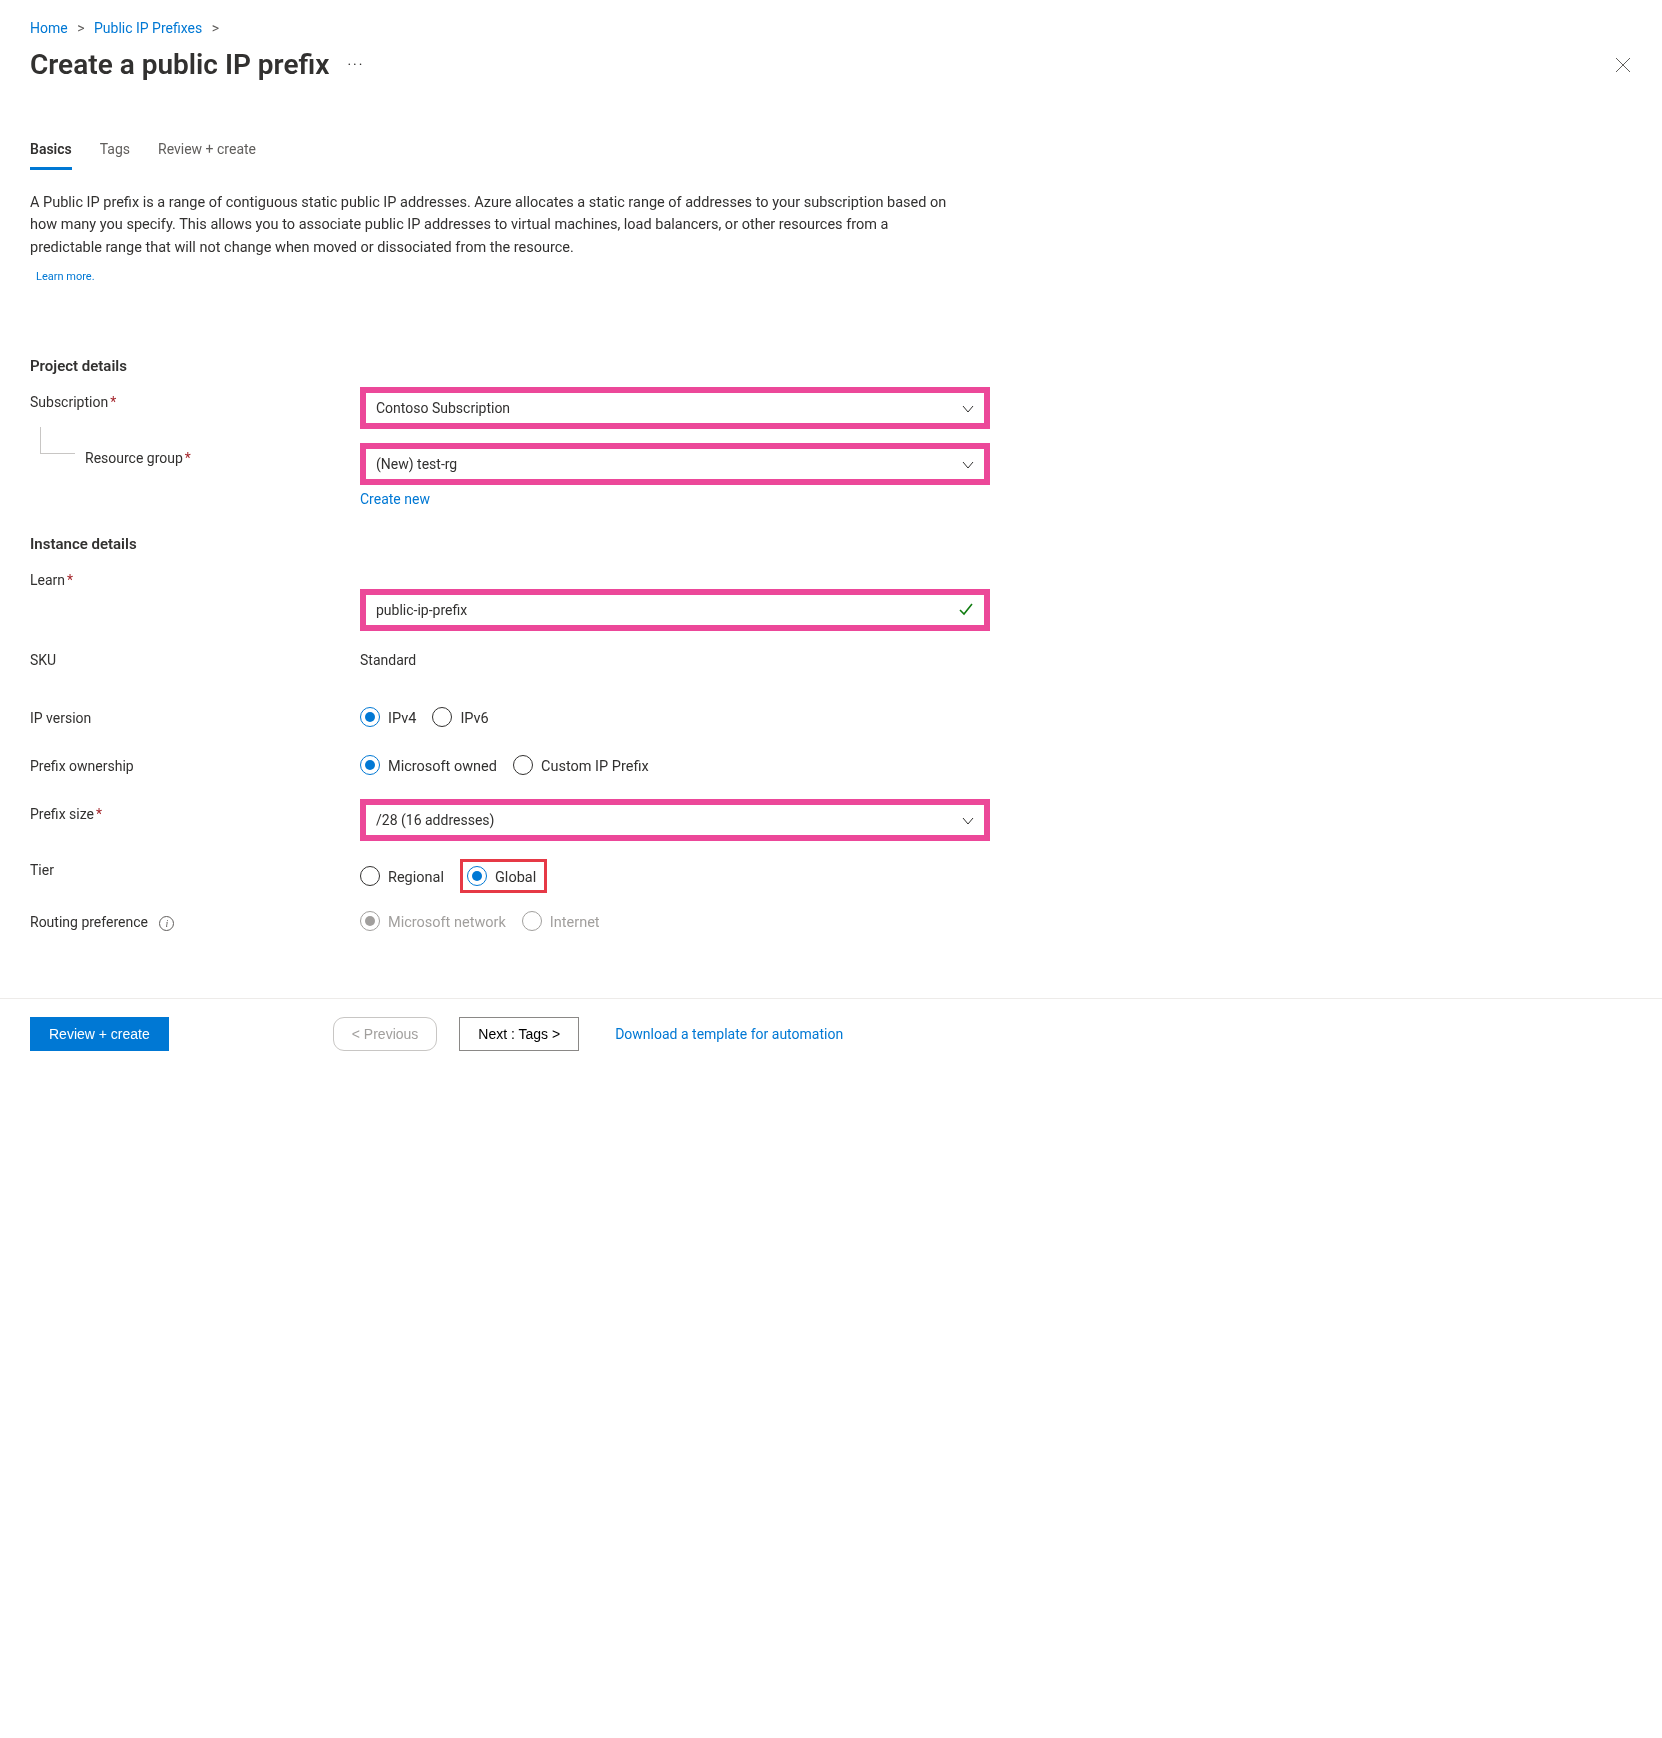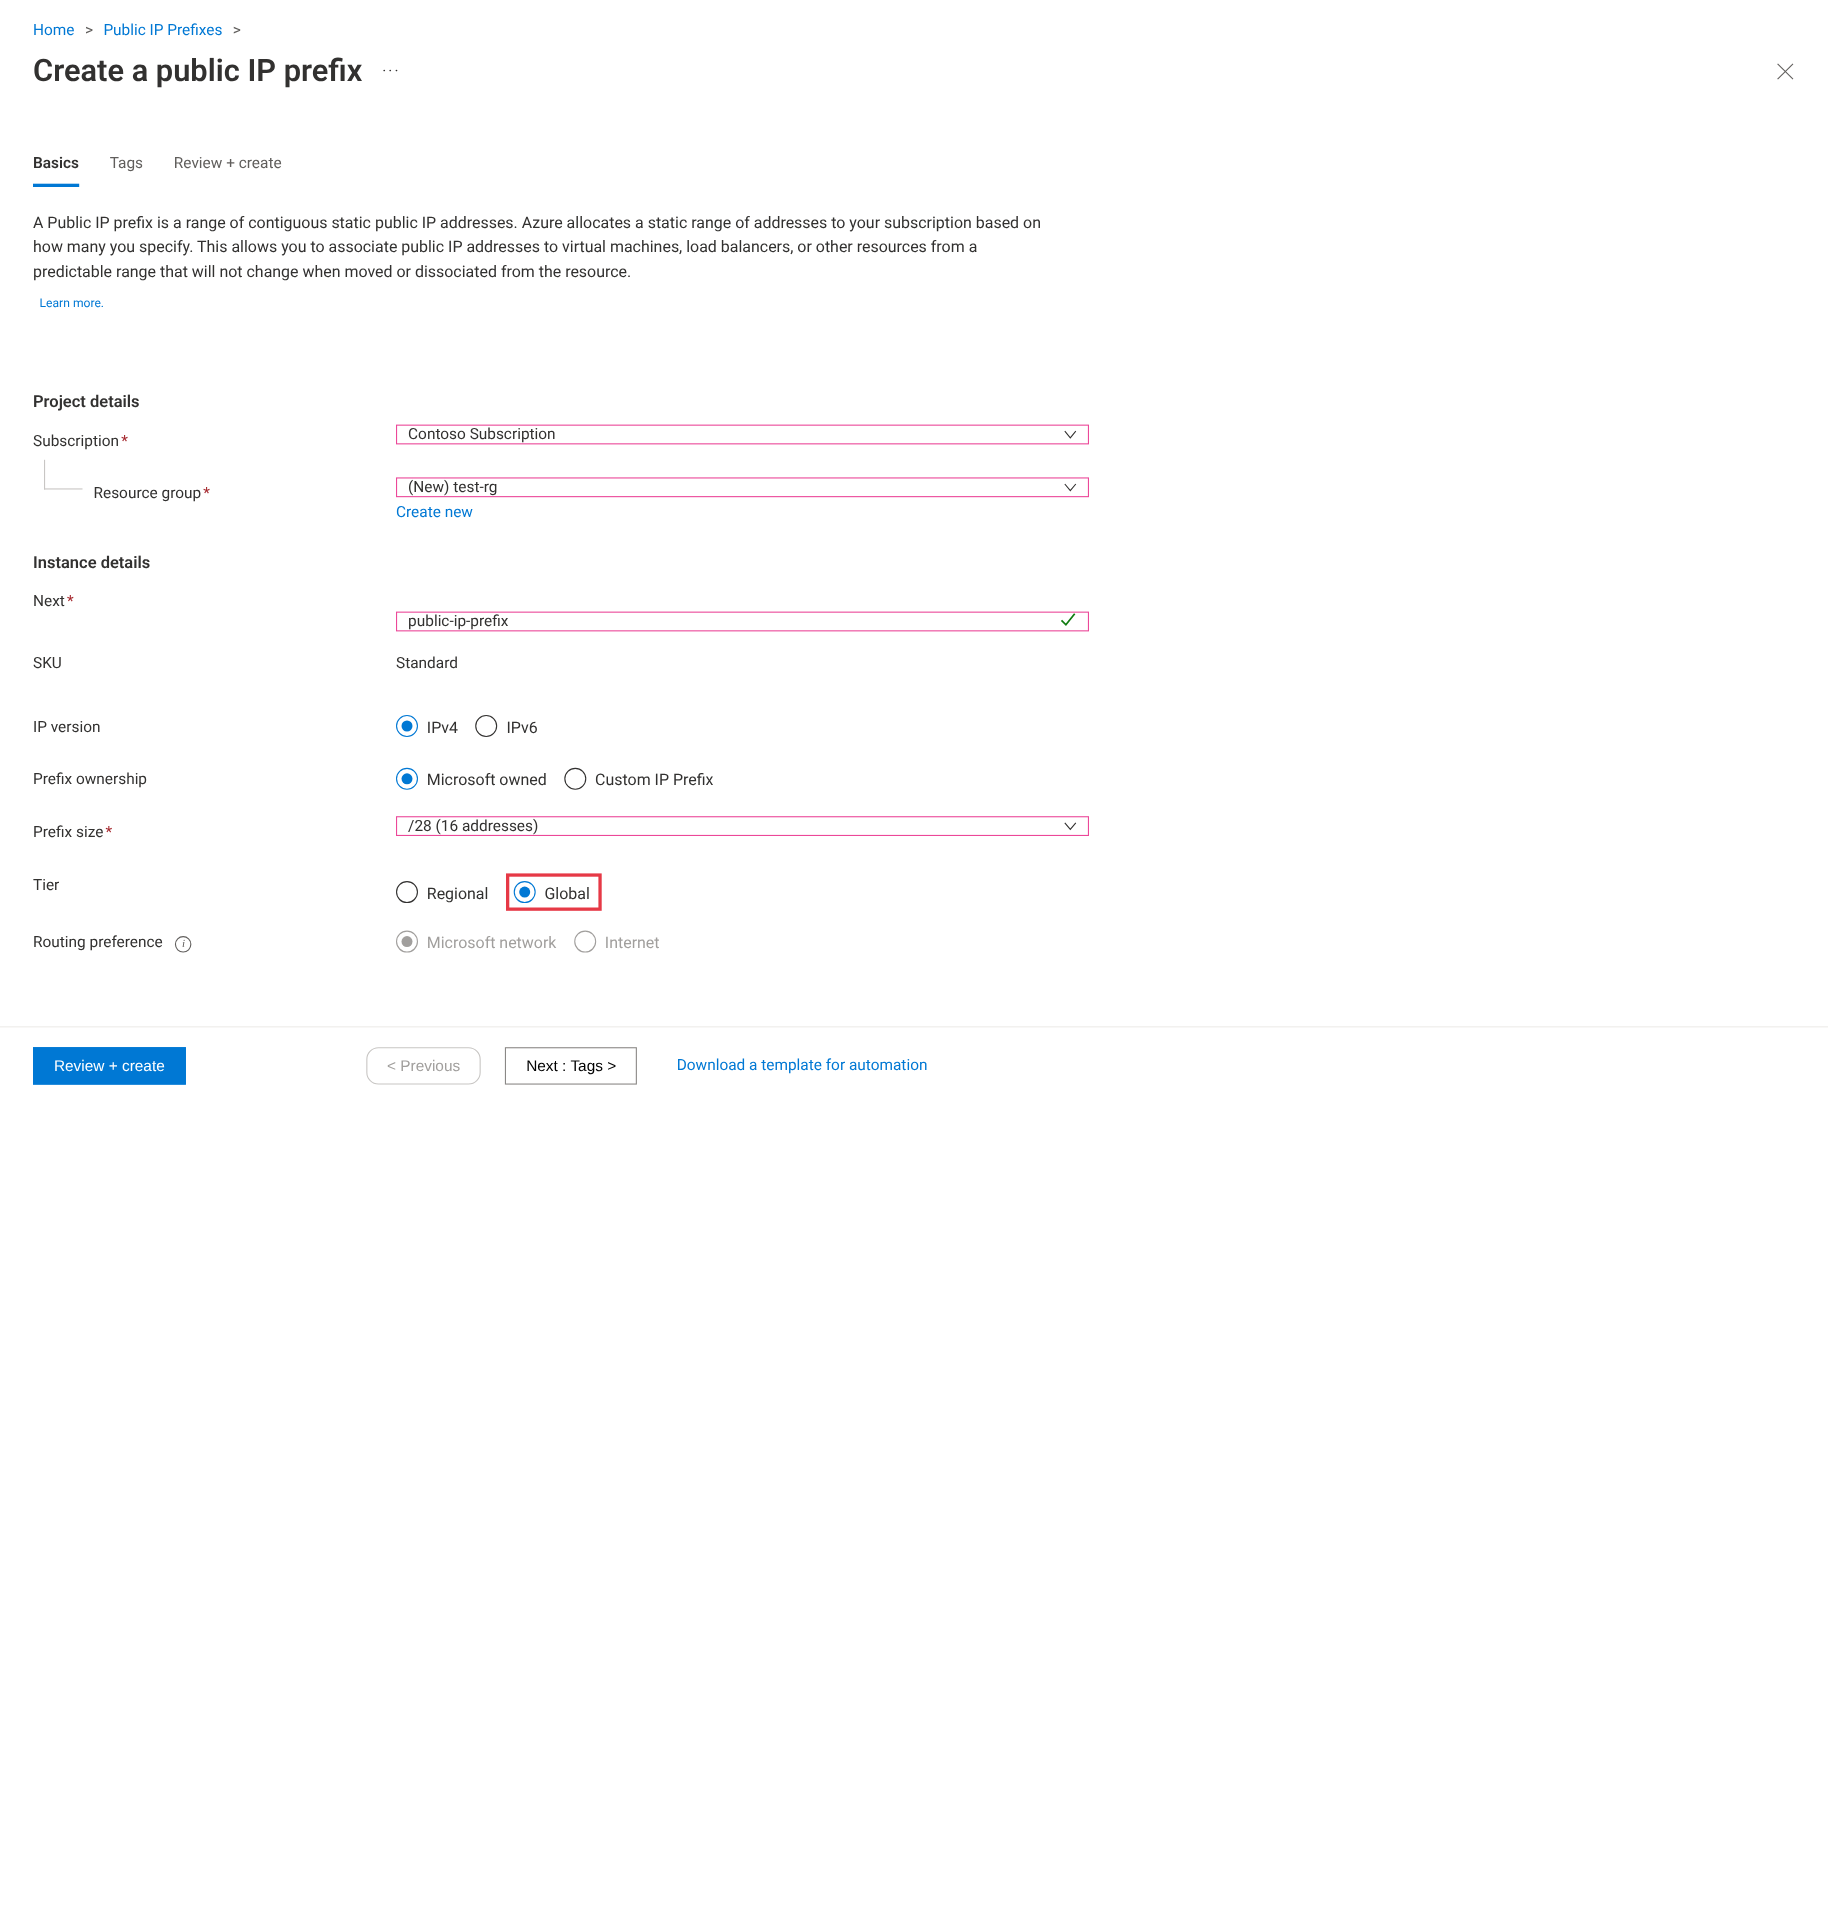--- a/index.html
+++ b/index.html
@@ -120,22 +120,22 @@
     border-left: 1px solid #c8c6c4;
     border-bottom: 1px solid #c8c6c4;
   }
   .required { color: #a4262c; margin-left: 2px; }
   .control-col {
     flex: 1;
     max-width: 630px;
   }
   .dropdown, .textinput {
     width: 100%;
-    height: 18px;
-    border: 1px solid #ec4899;
+    height: 42px;
+    border: 6px solid #ec4899;
     background: #fff;
     padding: 0 10px;
     font-size: 14px;
     display: flex;
     align-items: center;
     justify-content: space-between;
     cursor: pointer;
   }
   .dropdown .chev {
     width: 12px; height: 12px;
@@ -307,21 +307,21 @@
             </svg></span>
       </div>
       <a href="#" class="sublink">Create new</a>
     </div>
   </div>
 
   <div class="section-header">Instance details</div>
 
   <div class="form-row">
     <div class="label-col">
-      <span>Next</span><span class="required">*</span>
+      <span>Learn</span><span class="required">*</span>
     </div>
     <div class="control-col">
       <div class="textinput">
         <span>public-ip-prefix</span>
         <span class="valid-check"><svg viewBox="0 0 16 16">
               <polyline points="2,9 6,13 14,3" stroke-width="1.6"></polyline>
             </svg></span>
       </div>
     </div>
   </div>

